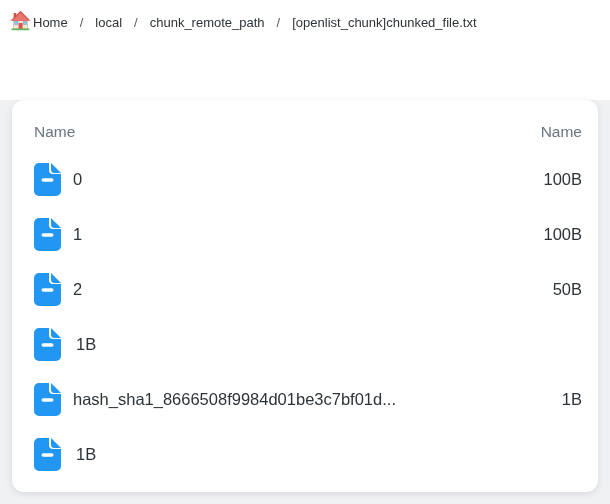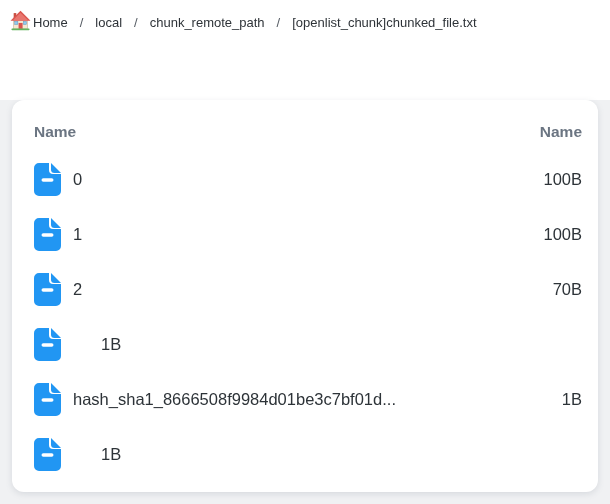--- a/index.html
+++ b/index.html
@@ -39,42 +39,42 @@
     box-sizing: border-box;
     padding: 12px 16px 0 22px;
     box-shadow: 0 2px 6px rgba(100,110,125,0.18);
   }
   .list-header {
     display: flex;
     justify-content: space-between;
     align-items: center;
     height: 40px;
     font-size: 15.5px;
-    font-weight: bold;
+    font-weight: normal;
     color: #6b7582;
   }
   .rows { }
   .row {
     display: flex;
     align-items: center;
     height: 55px;
     font-size: 16.5px;
     color: #2d3338;
     cursor: pointer;
     border-radius: 8px;
   }
   .file-icon { line-height: 0; margin-right: 12px; flex: 0 0 auto; }
   .fname {
     flex: 1 1 auto;
     white-space: nowrap;
     overflow: hidden;
   }
   .fsize {
     flex: 0 0 auto;
-    margin-left: 28px;
+    margin-left: 3px;
     text-align: left;
   }
 </style>
 </head>
 <body>
 
 <div class="topbar">
   <nav class="breadcrumb">
     <span class="crumb"><span class="house"><svg width="21" height="21" viewBox="0 0 24 24">
         <rect x="4.2" y="3.5" width="3" height="6" fill="#c94f42"></rect>
@@ -119,21 +119,21 @@
         <span class="fsize">100B</span>
       </div>
 
       <div class="row">
         <span class="file-icon"><svg width="27" height="33" viewBox="0 0 27 33">
               <path fill="#2196f3" d="M5 0 H15 V7 a4 4 0 0 0 4 4 h8 V28 a5 5 0 0 1 -5 5 H5 a5 5 0 0 1 -5 -5 V5 a5 5 0 0 1 5 -5 Z"></path>
               <path fill="#2196f3" d="M17 0 l10 10 h-6.5 A3.5 3.5 0 0 1 17 6.5 Z"></path>
               <rect x="7.5" y="15.2" width="12" height="3.6" rx="1.8" fill="#ffffff"></rect>
             </svg></span>
         <span class="fname">2</span>
-        <span class="fsize">70B</span>
+        <span class="fsize">50B</span>
       </div>
 
       <div class="row">
         <span class="file-icon"><svg width="27" height="33" viewBox="0 0 27 33">
               <path fill="#2196f3" d="M5 0 H15 V7 a4 4 0 0 0 4 4 h8 V28 a5 5 0 0 1 -5 5 H5 a5 5 0 0 1 -5 -5 V5 a5 5 0 0 1 5 -5 Z"></path>
               <path fill="#2196f3" d="M17 0 l10 10 h-6.5 A3.5 3.5 0 0 1 17 6.5 Z"></path>
               <rect x="7.5" y="15.2" width="12" height="3.6" rx="1.8" fill="#ffffff"></rect>
             </svg></span>
         <span class="fsize">1B</span>
       </div>

